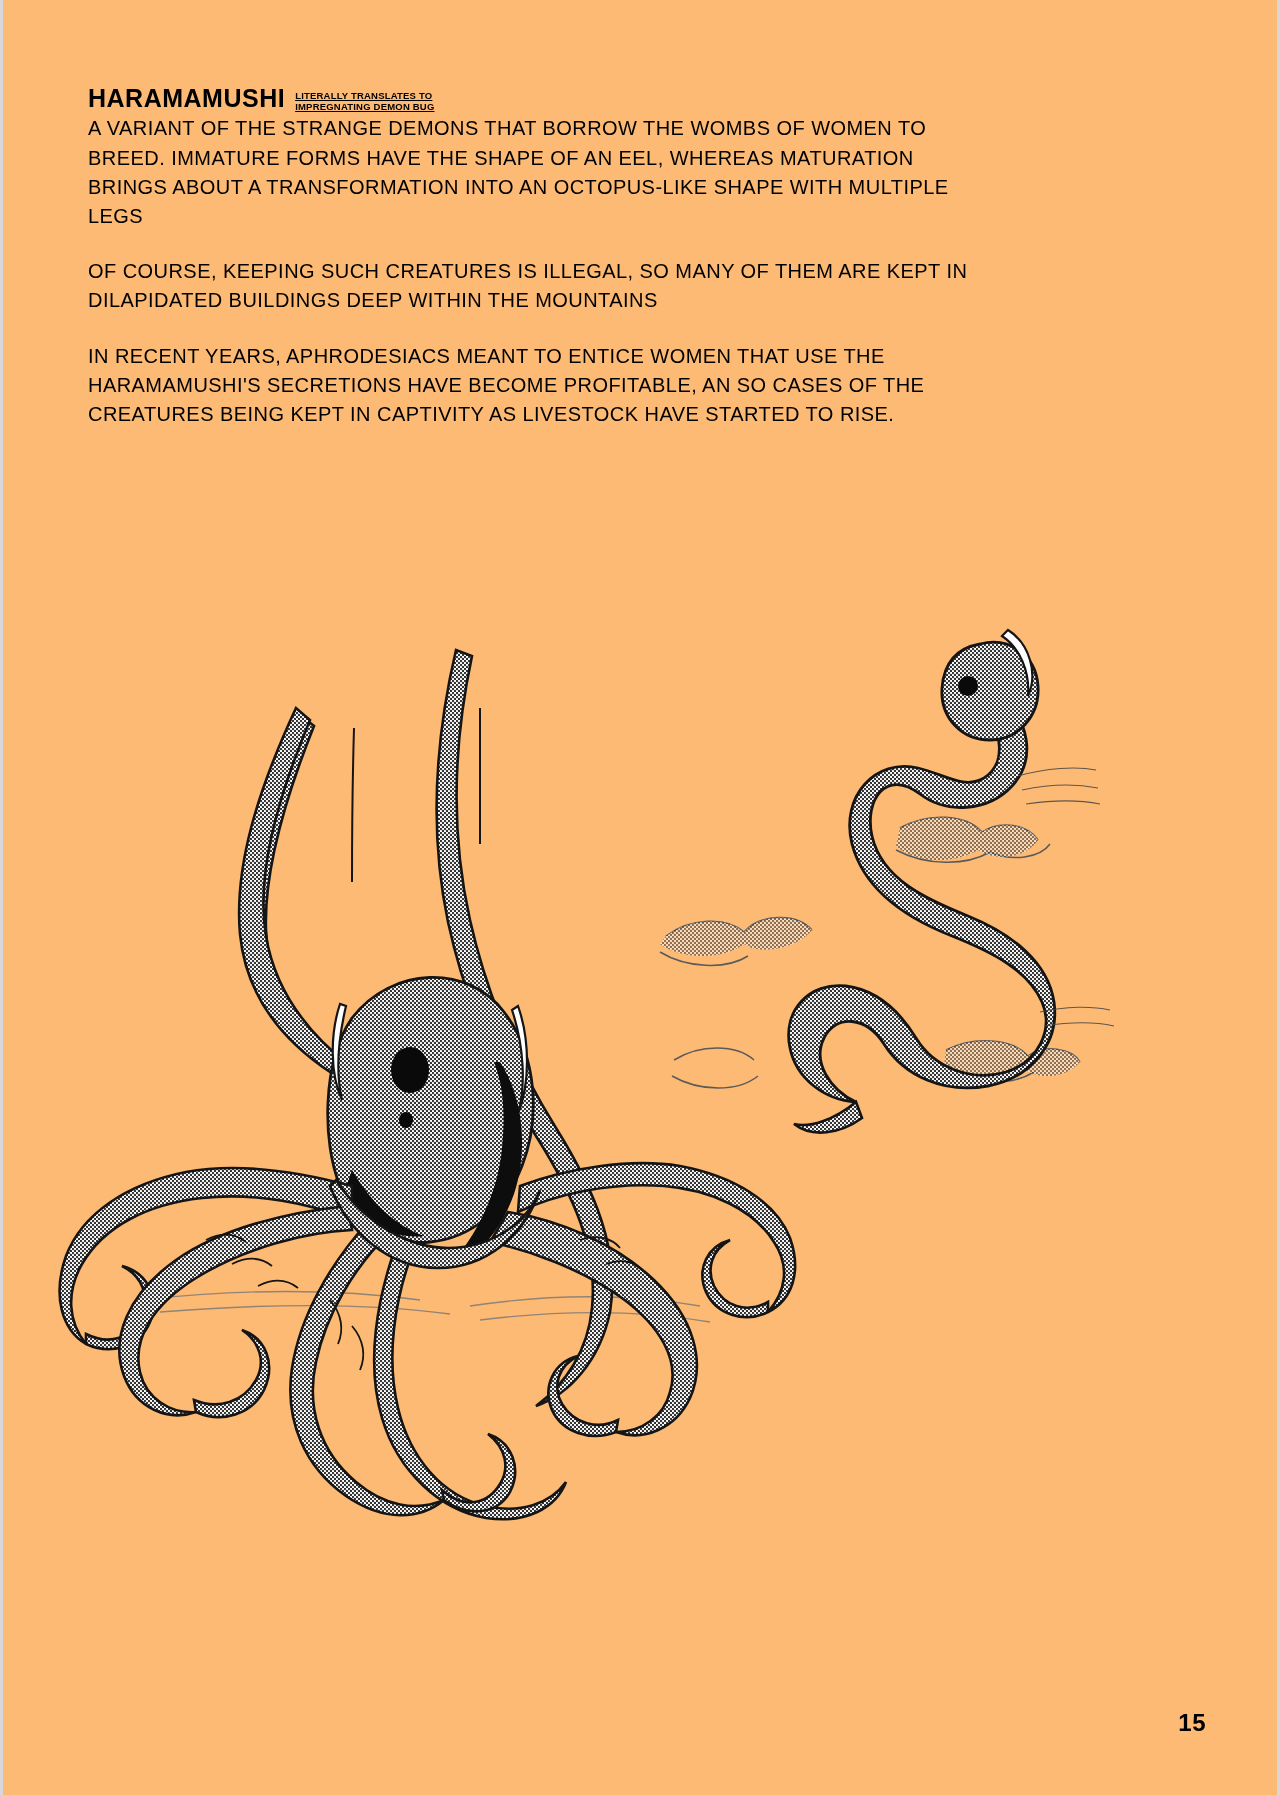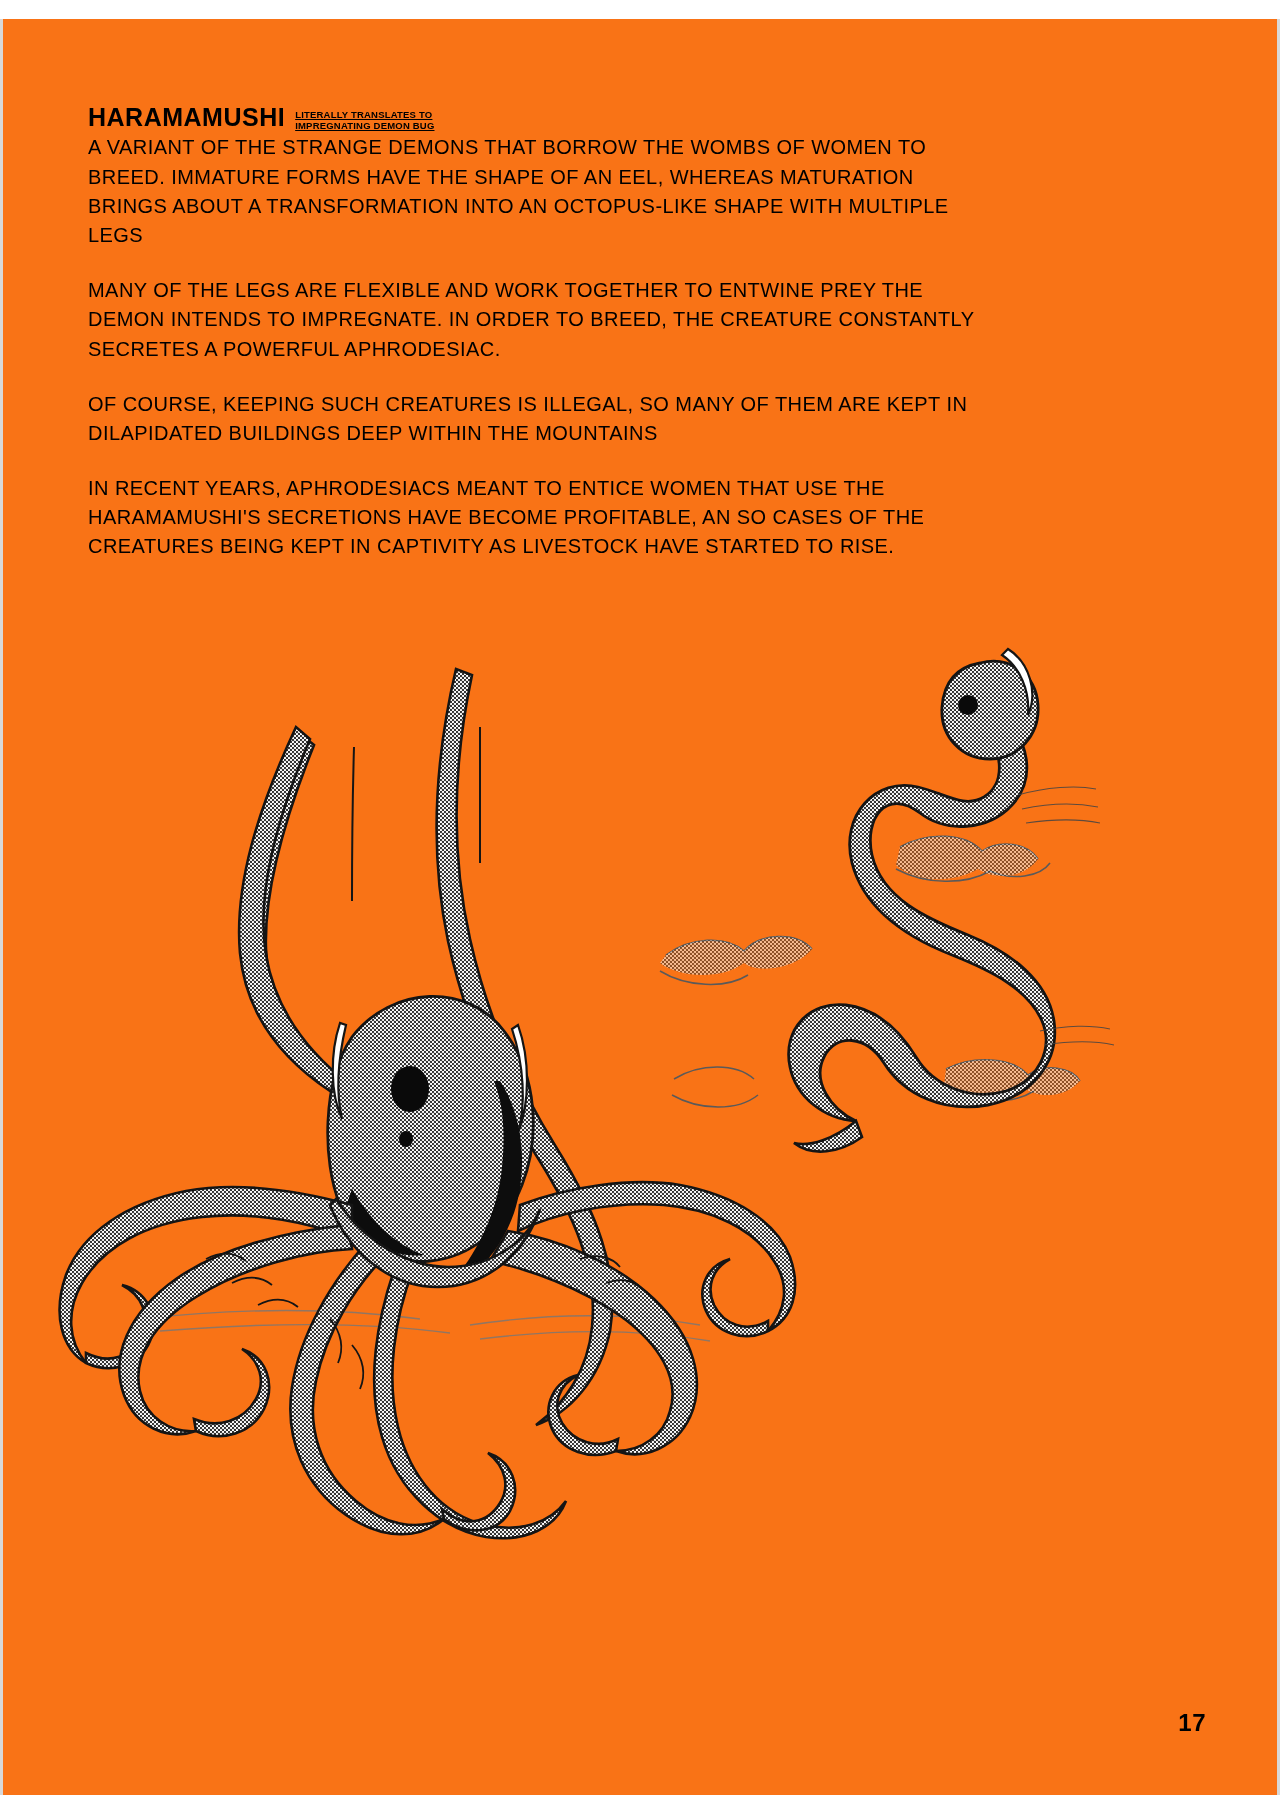--- a/index.html
+++ b/index.html
@@ -13,22 +13,21 @@
     position: relative;
     overflow: hidden;
     font-family: "Liberation Sans", sans-serif;
     color: #000000;
   }
 
   
   .page {
     position: absolute;
     inset: 0;
-    background: #f97316;
-    margin-top: 19px;
+    background: #fdba74;
   }
   .edge {
     position: absolute;
     background: #d8d8d8;
   }
   .edge-left  { left: 0;  top: 0; width: 3px; height: 100%; }
   .edge-right { right: 0; top: 0; width: 3px; height: 100%; }
 
   
   .textblock {
@@ -101,21 +100,20 @@
 
     <div class="title-row">
       <div class="title">HARAMAMUSHI</div>
       <div class="title-note">
         <div>LITERALLY TRANSLATES TO</div>
         <div>IMPREGNATING DEMON BUG</div>
       </div>
     </div>
 
     <p class="para first">A VARIANT OF THE STRANGE DEMONS THAT BORROW THE WOMBS OF WOMEN TO BREED. IMMATURE FORMS HAVE THE SHAPE OF AN EEL, WHEREAS MATURATION BRINGS ABOUT A TRANSFORMATION INTO AN OCTOPUS-LIKE SHAPE WITH MULTIPLE LEGS</p>
-    <p class="para gap">MANY OF THE LEGS ARE FLEXIBLE AND WORK TOGETHER TO ENTWINE PREY THE DEMON INTENDS TO IMPREGNATE. IN ORDER TO BREED, THE CREATURE CONSTANTLY SECRETES A POWERFUL APHRODESIAC.</p>
     <p class="para gap">OF COURSE, KEEPING SUCH CREATURES IS ILLEGAL, SO MANY OF THEM ARE KEPT IN DILAPIDATED BUILDINGS DEEP WITHIN THE MOUNTAINS</p>
     <p class="para gap">IN RECENT YEARS, APHRODESIACS MEANT TO ENTICE WOMEN THAT USE THE HARAMAMUSHI'S SECRETIONS HAVE BECOME PROFITABLE, AN SO CASES OF THE CREATURES BEING KEPT IN CAPTIVITY AS LIVESTOCK HAVE STARTED TO RISE.</p>
   </div>
 
   <div class="art">
     <svg width="1280" height="1060" viewBox="0 0 1280 1060" xmlns="http://www.w3.org/2000/svg">
       <defs>
         <pattern id="tone" width="4" height="4" patternUnits="userSpaceOnUse">
           <rect width="4" height="4" fill="#ffffff"></rect>
           <circle cx="1" cy="1" r="1.15" fill="#2b2b2b"></circle>
@@ -267,14 +265,14 @@
           <path d="M1018 176 C 1046 168 1076 166 1096 170"></path>
           <path d="M1022 190 C 1050 184 1078 184 1098 188"></path>
           <path d="M1026 204 C 1054 200 1080 200 1100 204"></path>
           <path d="M1040 412 C 1066 406 1092 406 1110 410"></path>
           <path d="M1044 426 C 1070 422 1096 422 1114 426"></path>
         </g>
       </g>
     </svg>
   </div>
 
-  <div class="page-number">17</div>
+  <div class="page-number">15</div>
 </div>
 
 </body></html>

